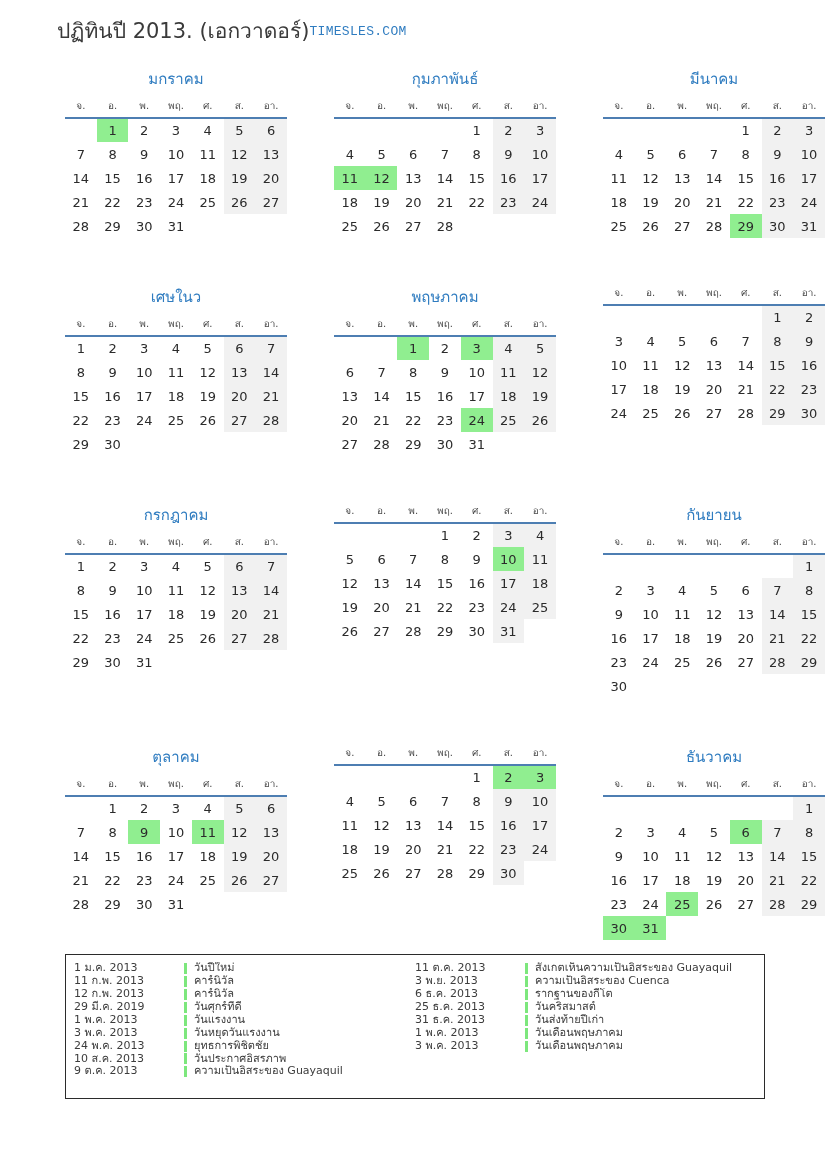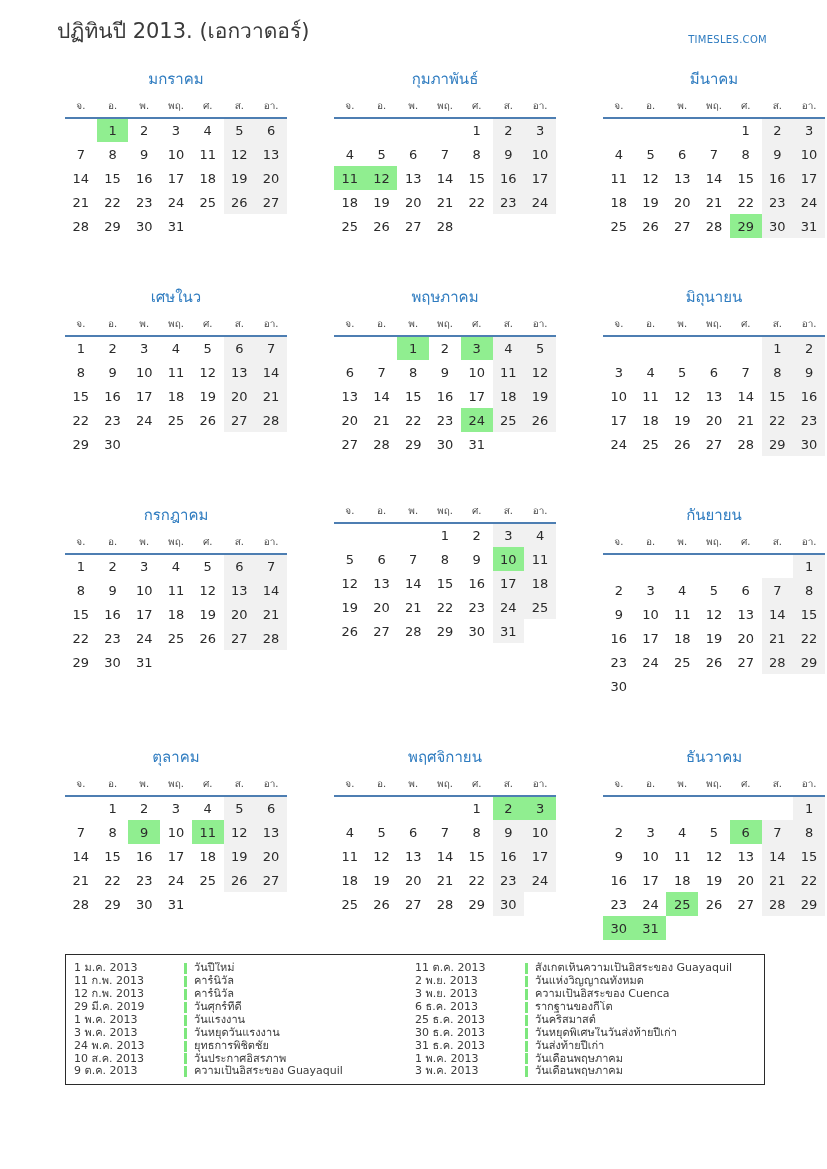--- a/index.html
+++ b/index.html
@@ -10,45 +10,45 @@
     --site-link:#2f7cc0;
     --marker:#7de77d;
   }
   *{box-sizing:border-box;}
   html,body{margin:0;padding:0;background:#ffffff;}
   body{
     width:827px;height:1169px;
     font-family:"DejaVu Sans","Liberation Sans",sans-serif;
     color:#333;position:relative;overflow:hidden;
   }
-  .header{display:flex;justify-content:space-between;align-items:flex-start;
+  .header{display:flex;justify-content:flex-start;align-items:flex-start;
     margin:18px 60px 0 57px;}
   .page-title{font-size:21px;font-weight:400;color:#3a3a3a;margin:0;line-height:1.3;}
-  .site-link{font-size:10px;color:var(--site-link);text-decoration:none;margin-top:16px;letter-spacing:.3px;}
+  .site-link{font-size:13px;color:var(--site-link);text-decoration:none;margin-top:6px;letter-spacing:.3px;font-family:Liberation Mono, monospace;}
   .months-grid{
     margin:22px 0 0 65px;
     display:grid;
     grid-template-columns:repeat(3,222px);
     column-gap:15px;row-gap:23px;
     align-items:start;
     gap:47px;
   }
   .month{width:222px;}
   .month-name{color:var(--month-title);font-size:15px;font-weight:400;
     text-align:center;margin:0 0 7px 0;}
   table{border-collapse:collapse;table-layout:fixed;width:222px;}
   th{font-size:10px;font-weight:400;color:#4a4a4a;padding:0 0 4px 0;
     border-bottom:2px solid var(--header-line);text-align:center;}
   td{height:24px;text-align:center;font-size:13px;color:#2b2b2b;padding:0;}
   td.weekend{background:var(--weekend);}
   td.holiday{background:var(--highlight);}
   .legend{
     margin:14px 0 0 65px;width:700px;
     border:1px solid #2b2b2b;
-    padding:7px 8px 6px 8px;
+    padding:7px 8px 20px 8px;
     display:flex;font-size:11px;line-height:12.9px;color:#3c3c3c;
   }
   .legend-col{width:50%;display:flex;flex-direction:column;}
   .legend-row{display:flex;align-items:center;height:12.9px;}
   .legend-date{width:110px;flex:none;}
   .legend-marker{width:3px;height:11px;flex:none;background:var(--marker);margin-right:7px;}
   .legend-label{white-space:nowrap;overflow:hidden;}
 </style>
 </head>
 <body>
@@ -368,21 +368,20 @@
             <td>29</td>
             <td>30</td>
             <td>31</td>
             <td></td>
             <td></td>
           </tr>
         </tbody>
       </table>
     </div>
     <div class="month">
-      <h3 class="month-name">มิถุนายน</h3>
       <table>
         <thead>
           <tr>
             <th>จ.</th>
             <th>อ.</th>
             <th>พ.</th>
             <th>พฤ.</th>
             <th>ศ.</th>
             <th>ส.</th>
             <th>อา.</th>
@@ -691,21 +690,20 @@
             <td>30</td>
             <td>31</td>
             <td></td>
             <td></td>
             <td></td>
           </tr>
         </tbody>
       </table>
     </div>
     <div class="month">
-      <h3 class="month-name">พฤศจิกายน</h3>
       <table>
         <thead>
           <tr>
             <th>จ.</th>
             <th>อ.</th>
             <th>พ.</th>
             <th>พฤ.</th>
             <th>ศ.</th>
             <th>ส.</th>
             <th>อา.</th>
@@ -882,43 +880,33 @@
         <span class="legend-label">ความเป็นอิสระของ Guayaquil</span>
       </div>
     </div>
     <div class="legend-col">
       <div class="legend-row">
         <span class="legend-date">11 ต.ค. 2013</span>
         <span class="legend-marker"></span>
         <span class="legend-label">สังเกตเห็นความเป็นอิสระของ Guayaquil</span>
       </div>
       <div class="legend-row">
-        <span class="legend-date">2 พ.ย. 2013</span>
-        <span class="legend-marker"></span>
-        <span class="legend-label">วันแห่งวิญญาณทั้งหมด</span>
-      </div>
-      <div class="legend-row">
         <span class="legend-date">3 พ.ย. 2013</span>
         <span class="legend-marker"></span>
         <span class="legend-label">ความเป็นอิสระของ Cuenca</span>
       </div>
       <div class="legend-row">
         <span class="legend-date">6 ธ.ค. 2013</span>
         <span class="legend-marker"></span>
         <span class="legend-label">รากฐานของกีโต</span>
       </div>
       <div class="legend-row">
         <span class="legend-date">25 ธ.ค. 2013</span>
         <span class="legend-marker"></span>
         <span class="legend-label">วันคริสมาสต์</span>
-      </div>
-      <div class="legend-row">
-        <span class="legend-date">30 ธ.ค. 2013</span>
-        <span class="legend-marker"></span>
-        <span class="legend-label">วันหยุดพิเศษในวันส่งท้ายปีเก่า</span>
       </div>
       <div class="legend-row">
         <span class="legend-date">31 ธ.ค. 2013</span>
         <span class="legend-marker"></span>
         <span class="legend-label">วันส่งท้ายปีเก่า</span>
       </div>
       <div class="legend-row">
         <span class="legend-date">1 พ.ค. 2013</span>
         <span class="legend-marker"></span>
         <span class="legend-label">วันเดือนพฤษภาคม</span>

